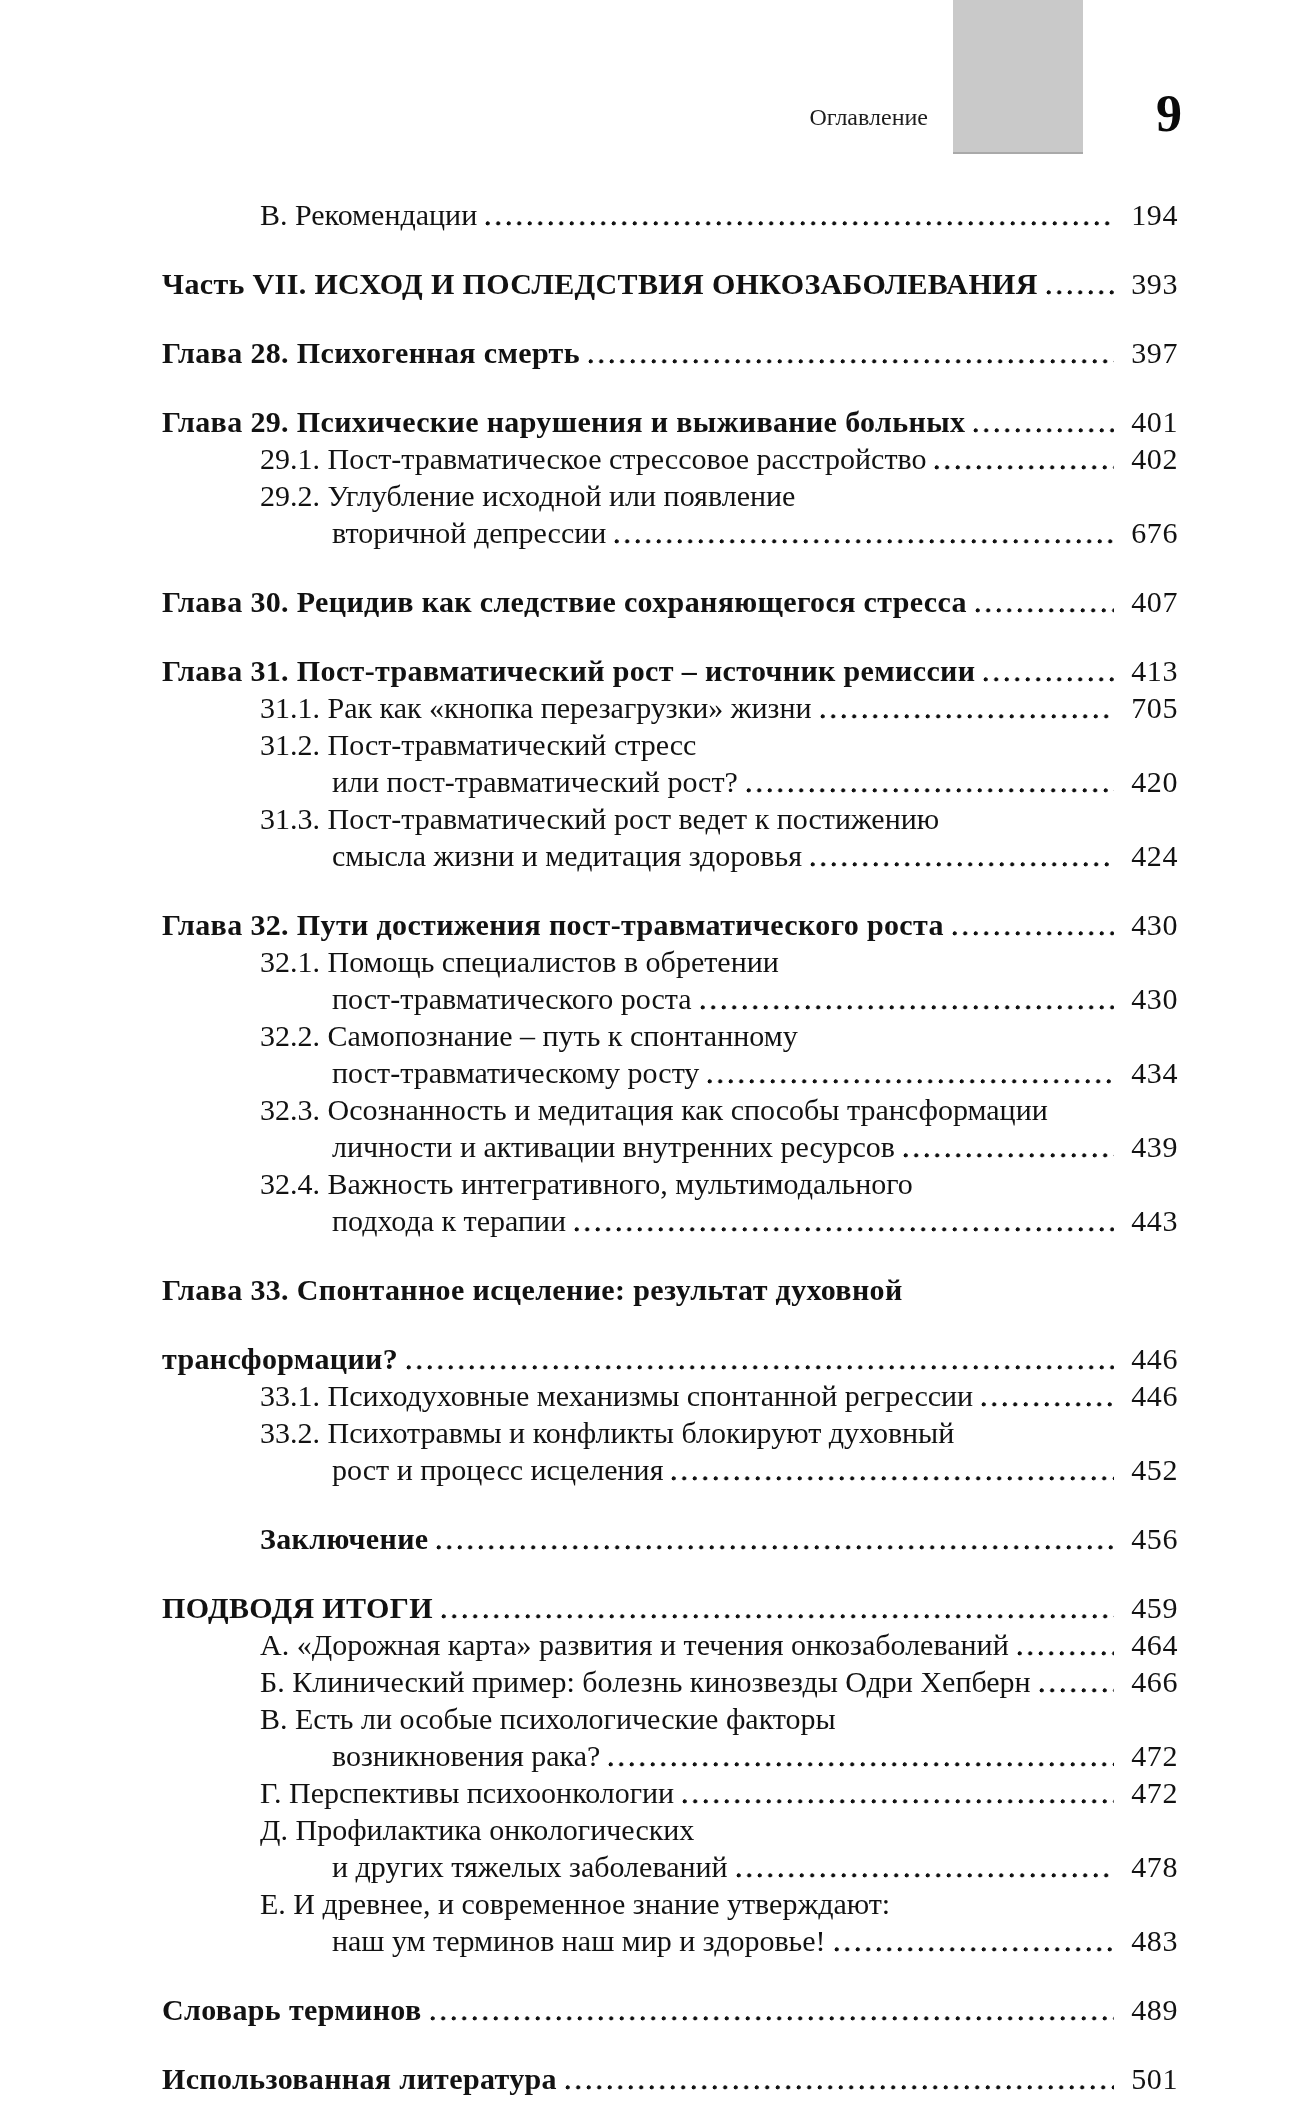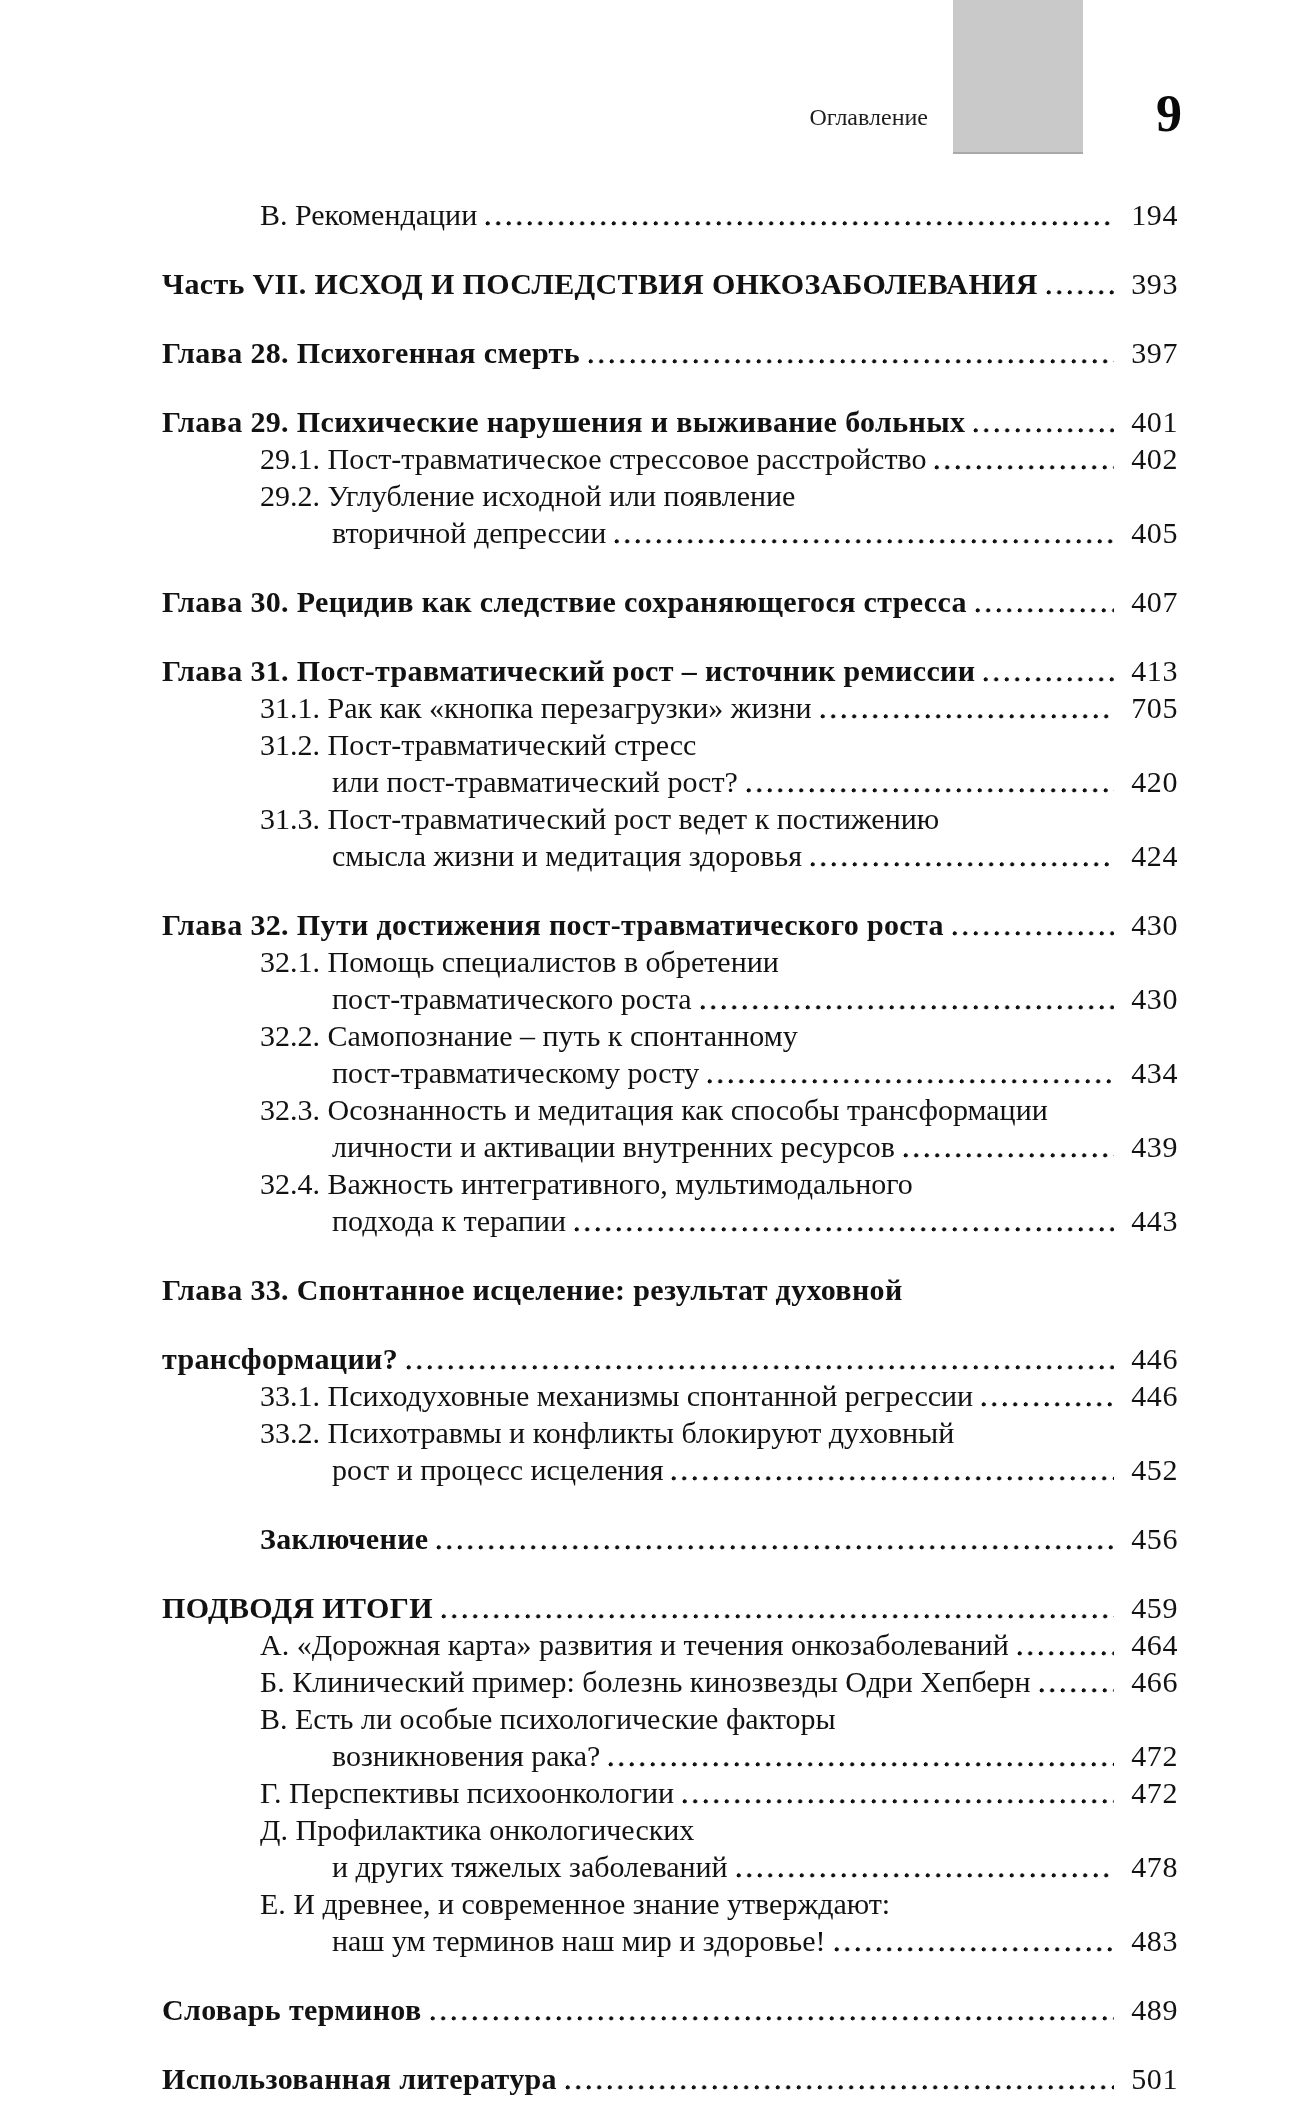--- a/index.html
+++ b/index.html
@@ -111,21 +111,21 @@
           <span class="pg">402</span>
         </div>
       </div>
       <div class="entry">
         <div class="row ind1">
           <span class="txt">29.2. Углубление исходной или появление</span>
         </div>
         <div class="row ind2">
           <span class="txt">вторичной депрессии</span>
           <span class="leader"></span>
-          <span class="pg">405</span>
+          <span class="pg">676</span>
         </div>
       </div>
       <div class="entry gap">
         <div class="row ind0 b">
           <span class="txt">Глава 30. Рецидив как следствие сохраняющегося стресса</span>
           <span class="leader"></span>
           <span class="pg">407</span>
         </div>
       </div>
       <div class="entry gap">

